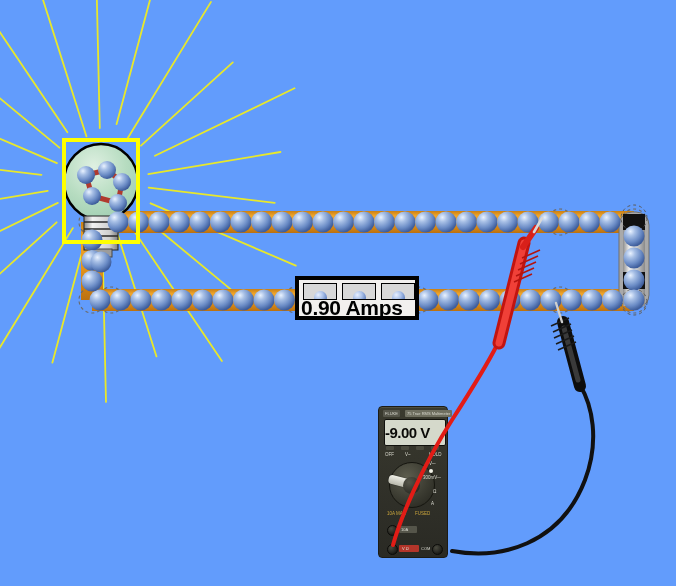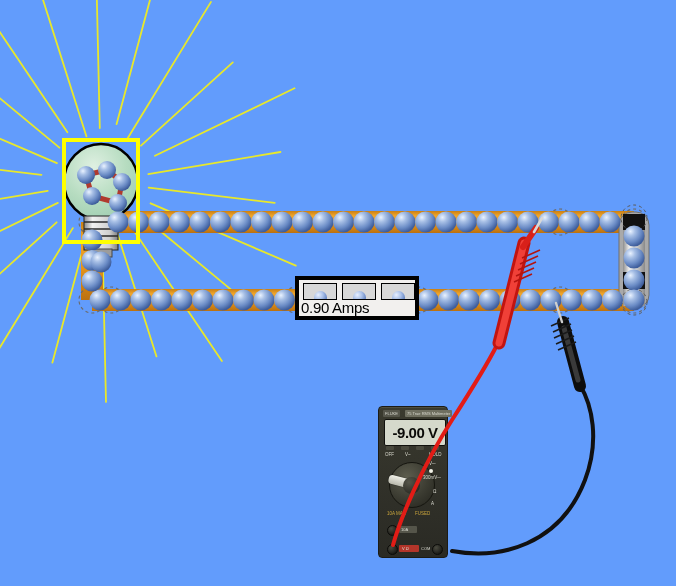--- a/index.html
+++ b/index.html
@@ -24,21 +24,21 @@
   }
   #ammeter .windows{position:absolute;left:4px;top:3px;width:112px;height:17px;display:flex;gap:5px;}
   #ammeter .win{flex:1;border:1px solid #000;background:#d8d8d8;position:relative;overflow:hidden;}
   #ammeter .win::after{
     content:"";position:absolute;left:50%;top:45%;width:13px;height:13px;margin-left:-6px;
     border-radius:50%;
     background:radial-gradient(circle at 33% 30%, #e8f0ff 0%, #a9c0e8 38%, #5f7fc0 75%, #3f5f9e 100%);
   }
   #ammeter .reading{
     position:absolute;left:2px;top:17px;width:118px;height:22px;
-    font-size:15px;font-weight:normal;color:#000;letter-spacing:-0.3px;
+    font-size:21px;font-weight:bold;color:#000;letter-spacing:-0.3px;
     line-height:22px;white-space:nowrap;
   }
 
   
   #multimeter{
     position:absolute;left:378px;top:406px;width:70px;height:152px;
     background:linear-gradient(180deg,#3a3a2e 0%,#32322a 45%,#2a2a24 100%);
     border:1px solid #1b1b16;border-radius:4px;box-sizing:border-box;
     box-shadow:inset 0 1px 0 #4f4f40;
   }
@@ -46,21 +46,21 @@
   #mm-brandbar .lbl{
     position:absolute;top:0;height:7px;font-size:4px;line-height:7px;
     color:#d9d9cf;background:#55554a;padding:0 2px;border-radius:1px;
     white-space:nowrap;overflow:hidden;
   }
   #mm-brandbar .b1{left:0;}
   #mm-brandbar .b2{left:22px;background:#6f6f60;}
   #mm-lcd{
     position:absolute;left:5px;top:12px;width:60px;height:25px;
     background:#d5d9cb;border:1px solid #11110d;border-radius:2px;
-    display:flex;align-items:center;justify-content:center;
+    display:flex;align-items:center;justify-content:flex-start;
   }
   #mm-lcd span{font-size:15px;font-weight:bold;color:#0b0b08;letter-spacing:-0.5px;}
   #mm-btnrow{position:absolute;left:5px;top:39px;width:60px;height:5px;}
   #mm-btnrow i{position:absolute;top:0;width:8px;height:4px;background:#4a4a3e;border-radius:1px;}
   #mm-labels{position:absolute;left:4px;top:45px;width:62px;height:8px;color:#d7d7cc;font-size:4.5px;}
   #mm-labels .l{position:absolute;white-space:nowrap;}
   #mm-dial{
     position:absolute;left:10px;top:55px;width:44px;height:44px;border-radius:50%;
     background:radial-gradient(circle at 38% 32%, #5d5d4e 0%, #3b3b31 55%, #22221c 100%);
     border:1px solid #15150f;

